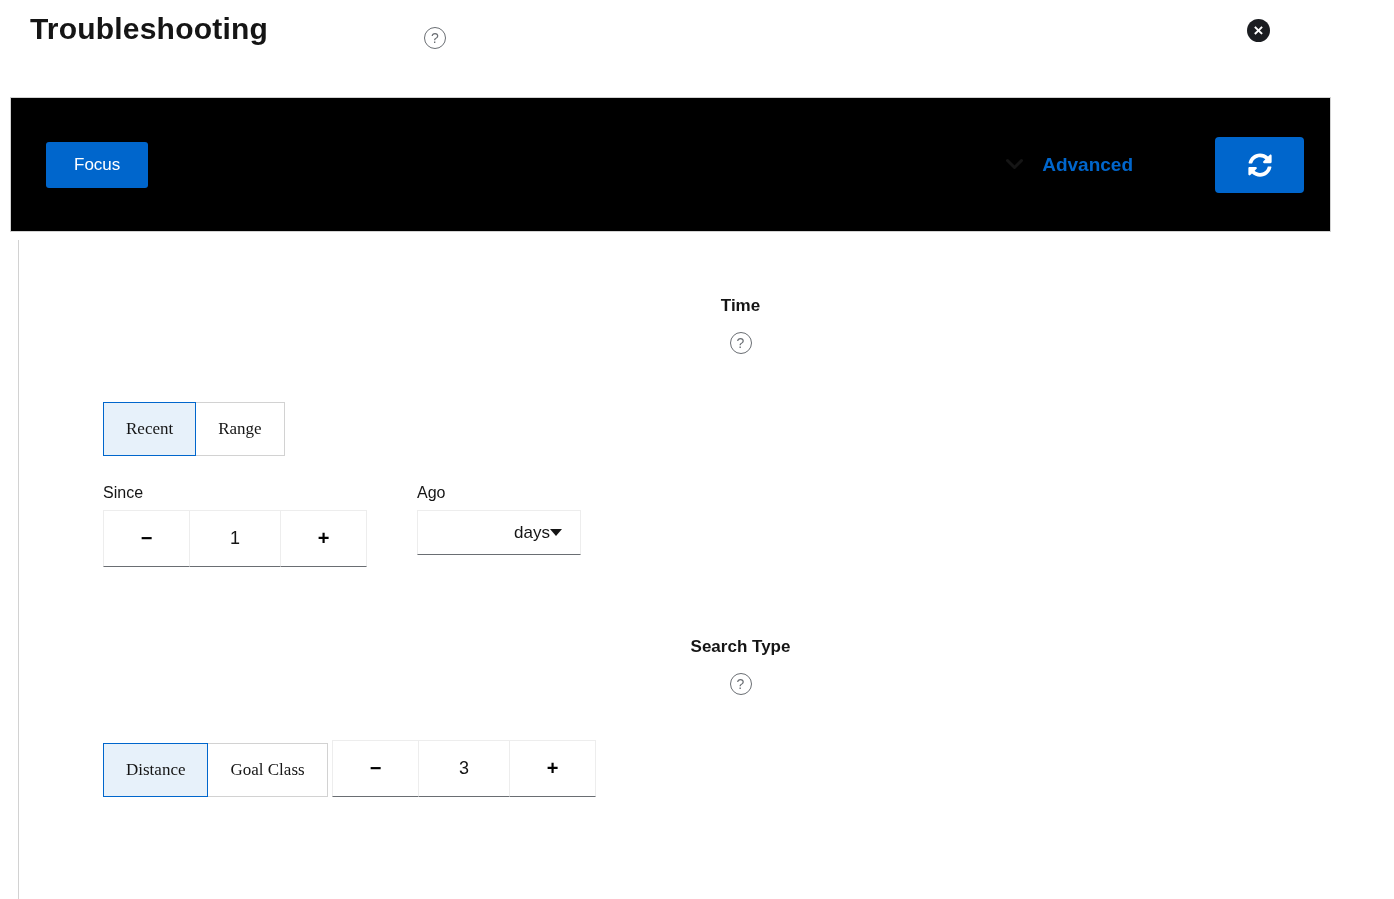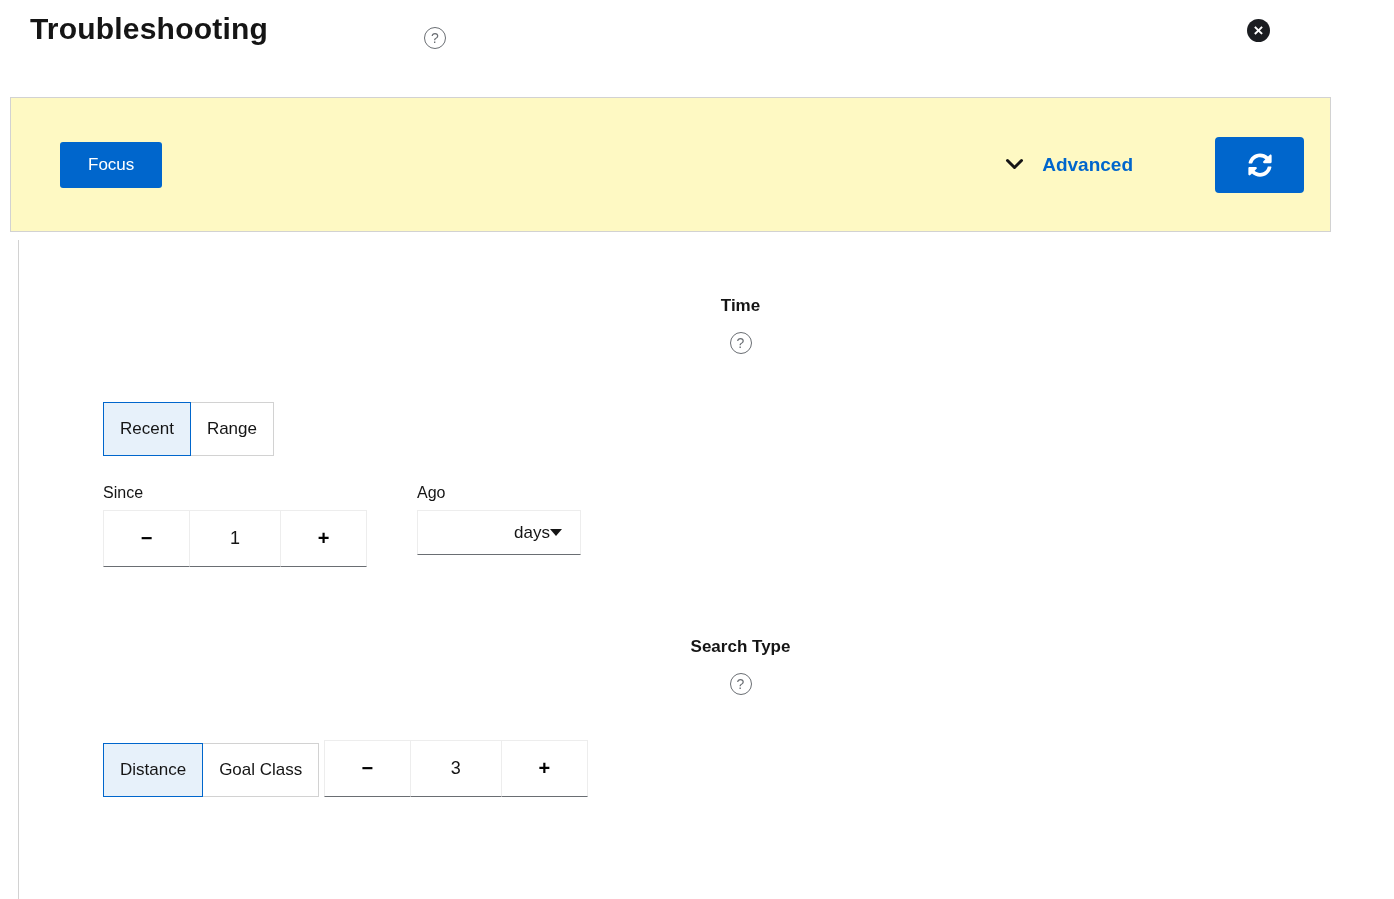--- a/index.html
+++ b/index.html
@@ -55,25 +55,25 @@
     border: none;
     line-height: 1;
   }
   .toolbar {
     position: absolute;
     left: 10px;
     top: 97px;
     width: 1321px;
     height: 135px;
     border: 1px solid #d2d2d2;
-    background: #fef9c3;
+    background: #000000;
     display: flex;
     align-items: center;
     justify-content: space-between;
-    padding: 0 26px 0 49px;
+    padding: 0 26px 0 35px;
   }
   .focus-btn {
     background: #0066cc;
     color: #ffffff;
     font-size: 17px;
     font-family: inherit;
     padding: 13px 28px;
     border: none;
     border-radius: 3px;
     cursor: pointer;
@@ -111,22 +111,22 @@
   .field-label-row {
     display: flex;
     align-items: center;
     gap: 16px;
     flex-direction: column;
   }
   .field-label { font-size: 17px; font-weight: 700; }
   .toggle-group { display: inline-flex; margin-top: 48px; }
   .toggle-btn {
     font-size: 17px;
-    font-family: Liberation Sans, sans-serif;
-    padding: 16px 16px;
+    font-family: Liberation Serif, serif;
+    padding: 16px 22px;
     background: #ffffff;
     border: 1px solid #d2d2d2;
     color: #151515;
     cursor: pointer;
   }
   .toggle-btn + .toggle-btn { margin-left: -1px; text-align: center; }
   .toggle-btn.selected {
     background: #e7f1fa;
     border-color: #0066cc;
     position: relative;

